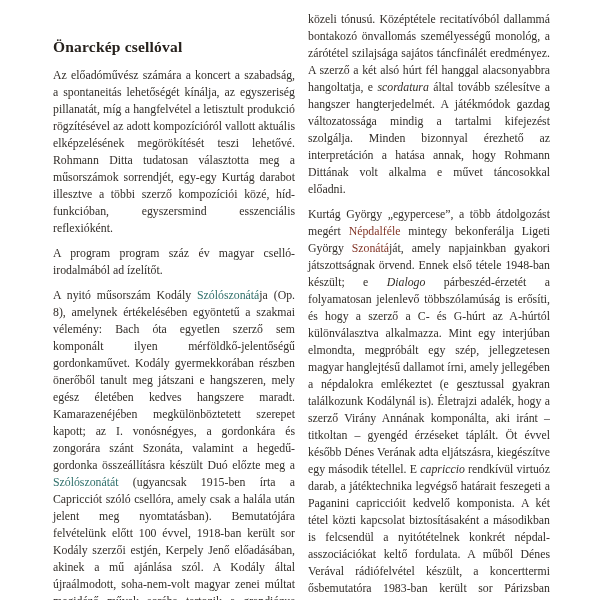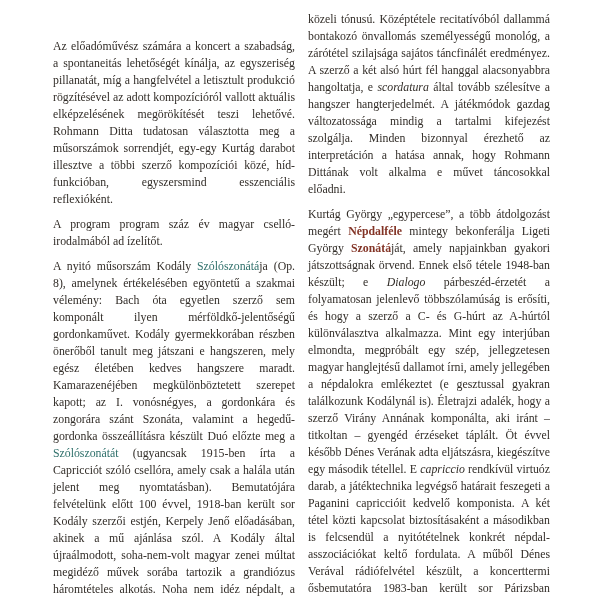--- a/index.html
+++ b/index.html
@@ -42,28 +42,29 @@
   
   .col-right {
     margin-top: -27px;
   }
   .col p {
     margin: 0 0 8px 0;
   }
   .i  { font-style: italic; }
   .tb { font-weight: 400; color: var(--accent_teal, #2e6f6a); }
   .t  { color: var(--accent_teal, #2e6f6a); }
-  .rb { font-weight: 700; color: var(--accent_red, #833426); }
+  .rb { font-weight: 400; color: var(--accent_red, #833426); }
 </style>
 </head>
 <body>
 
 <div class="page">
   <div class="columns">
     <div class="col col-left">
+      <h1 class="title">Önarckép csellóval</h1>
       <div>
           <p><span>Az előadóművész számára a koncert a szabadság, a spontaneitás lehetőségét kínálja, az egyszeriség pillanatát, míg a hangfelvétel a letisztult produkció rögzítésével az adott kompozícióról vallott aktuális elképzelésének megörökítését teszi lehetővé. Rohmann Ditta tudatosan választotta meg a műsorszámok sorrendjét, egy-egy Kurtág darabot illesztve a többi szerző kompozíciói közé, híd-funkcióban, egyszersmind esszenciális reflexióként.</span></p>
           <p><span>A program program száz év magyar cselló-irodalmából ad ízelítőt.</span></p>
           <p><span>A nyitó műsorszám Kodály </span><span class="tb">Szólószonátá</span><span>ja (Op. 8), amelynek értékelésében egyöntetű a szakmai vélemény: Bach óta egyetlen szerző sem komponált ilyen mérföldkő-jelentőségű gordonkaművet. Kodály gyermekkorában részben önerőből tanult meg játszani e hangszeren, mely egész életében kedves hangszere maradt. Kamarazenéjében megkülönböztetett szerepet kapott; az I. vonósnégyes, a gordonkára és zongorára szánt Szonáta, valamint a hegedű-gordonka összeállításra készült Duó előzte meg a </span><span class="t">Szólószonátát</span><span> (ugyancsak 1915-ben írta a Capricciót szóló csellóra, amely csak a halála után jelent meg nyomtatásban). Bemutatójára felvételünk előtt 100 évvel, 1918-ban került sor Kodály szerzői estjén, Kerpely Jenő előadásában, akinek a mű ajánlása szól. A Kodály által újraálmodott, soha-nem-volt magyar zenei múltat megidéző művek sorába tartozik a grandiózus háromtételes alkotás. Noha nem idéz népdalt, a szonáta-formájú nyitótétel népdal-</span></p>
         </div>
     </div>
     <div class="col col-right">
       <div>
           <p><span>közeli tónusú. Középtétele recitatívóból dallammá bontakozó önvallomás személyességű monológ, a zárótétel szilajsága sajátos táncfinálét eredményez. A szerző a két alsó húrt fél hanggal alacsonyabbra hangoltatja, e </span><span class="i">scordatura</span><span> által tovább szélesítve a hangszer hangterjedelmét. A játékmódok gazdag változatossága mindig a tartalmi kifejezést szolgálja. Minden bizonnyal érezhető az interpretáción a hatása annak, hogy Rohmann Dittának volt alkalma e művet táncosokkal előadni.</span></p>
           <p><span>Kurtág György „egypercese”, a több átdolgozást megért </span><span class="rb">Népdalféle</span><span> mintegy bekonferálja Ligeti György </span><span class="rb">Szonátá</span><span>ját, amely napjainkban gyakori játszottságnak örvend. Ennek első tétele 1948-ban készült; e </span><span class="i">Dialogo</span><span> párbeszéd-érzetét a folyamatosan jelenlevő többszólamúság is erősíti, és hogy a szerző a C- és G-húrt az A-húrtól különválasztva alkalmazza. Mint egy interjúban elmondta, megpróbált egy szép, jellegzetesen magyar hanglejtésű dallamot írni, amely jellegében a népdalokra emlékeztet (e gesztussal gyakran találkozunk Kodálynál is). Életrajzi adalék, hogy a szerző Virány Annának komponálta, aki iránt – titkoltan – gyengéd érzéseket táplált. Öt évvel később Dénes Verának adta eljátszásra, kiegészítve egy második tétellel. E </span><span class="i">capriccio</span><span> rendkívül virtuóz darab, a játéktechnika legvégső határait feszegeti a Paganini capriccióit kedvelő komponista. A két tétel közti kapcsolat biztosításaként a másodikban is felcsendül a nyitótételnek konkrét népdal-asszociációkat keltő fordulata. A műből Dénes Verával rádiófelvétel készült, a koncerttermi ősbemutatóra 1983-ban került sor Párizsban Manfred Stilz-cel, a németországi premier David</span></p>

